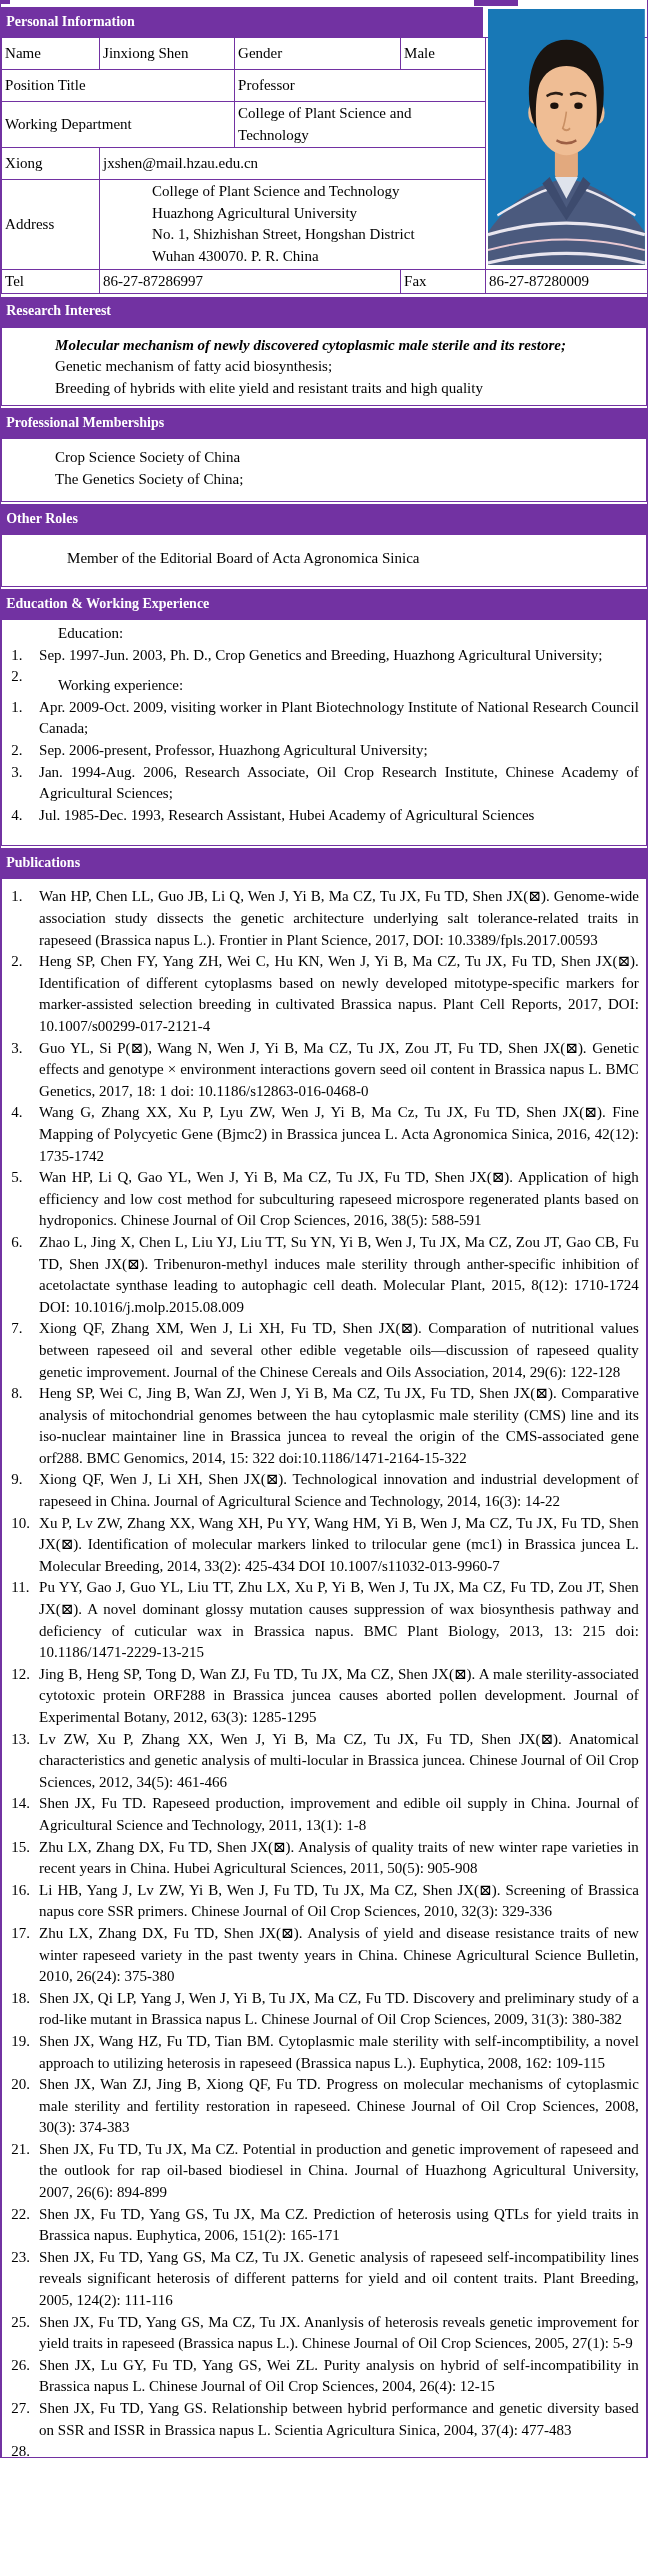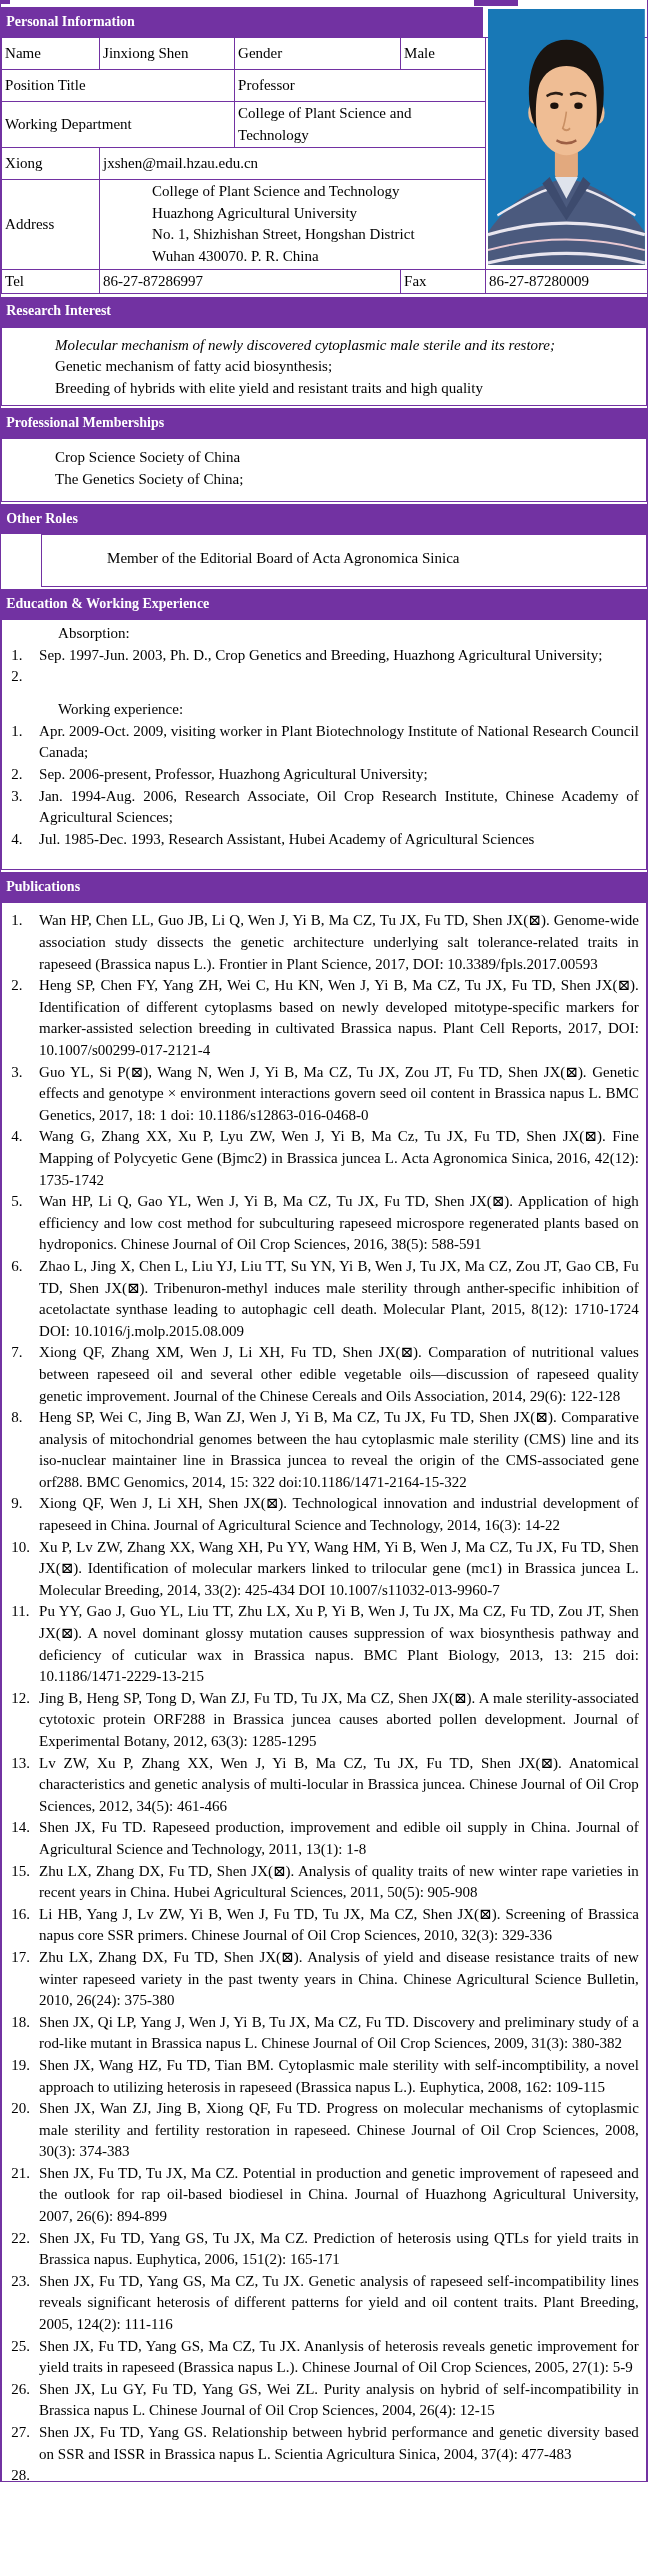--- a/index.html
+++ b/index.html
@@ -64,28 +64,28 @@
   td.photo-cell{position:relative;padding:0;}
   .photo{
     position:absolute;
     left:2.1px;right:2.1px;top:-29px;bottom:3.1px;
   }
   .photo svg{width:100%;height:100%;display:block;}
 
   
   .plain-item{padding-left:49px;}
   .research-box{padding:7.2px 7.2px 5.2px 4.1px;}
-  .research-box .plain-item:first-child{font-style:italic;}
+  .research-box .plain-item:first-child{font-style:italic;font-weight:bold;}
   .member-box{padding:8.2px 7.2px 10.3px 4.1px;}
-  .roles-box{padding:13.4px 7.2px 15.5px 4.1px;margin-left:40px;}
+  .roles-box{padding:13.4px 7.2px 15.5px 4.1px;}
   .roles-box .plain-item{padding-left:61px;}
 
   .edu-box{padding:3.1px 7.2px 18.5px 4.1px;}
   .list-heading{padding-left:52px;}
-  .working-heading{margin-top:33px;}
+  .working-heading{margin-top:9px;}
 
   .num-item{position:relative;padding-left:33px;text-align:justify;}
   .num-item .num{position:absolute;left:5.2px;top:0;width:27px;text-align:left;}
 
   .pub-box{padding:7.2px 7.2px 15.5px 4.1px;}
 </style>
 </head>
 <body>
 
 <div class="page">
@@ -199,21 +199,21 @@
     <span>Other Roles</span>
   </div>
   <div class="box roles-box">
       <div class="plain-item">Member of the Editorial Board of Acta Agronomica Sinica</div>
     </div>
 
   <div class="band">
     <span>Education &amp; Working Experience</span>
   </div>
   <div class="box edu-box">
-    <div class="list-heading">Absorption:</div>
+    <div class="list-heading">Education:</div>
     <div>
         <div class="num-item"><span class="num">1.</span><span>Sep. 1997-Jun. 2003, Ph. D., Crop Genetics and Breeding, Huazhong Agricultural University;</span></div>
         <div class="num-item"><span class="num">2.</span></div>
       </div>
     <div class="list-heading working-heading">Working experience:</div>
     <div>
         <div class="num-item"><span class="num">1.</span><span>Apr. 2009-Oct. 2009, visiting worker in Plant Biotechnology Institute of National Research Council Canada;</span></div>
         <div class="num-item"><span class="num">2.</span><span>Sep. 2006-present, Professor, Huazhong Agricultural University;</span></div>
         <div class="num-item"><span class="num">3.</span><span>Jan. 1994-Aug. 2006, Research Associate, Oil Crop Research Institute, Chinese Academy of Agricultural Sciences;</span></div>
         <div class="num-item"><span class="num">4.</span><span>Jul. 1985-Dec. 1993, Research Assistant, Hubei Academy of Agricultural Sciences</span></div>

